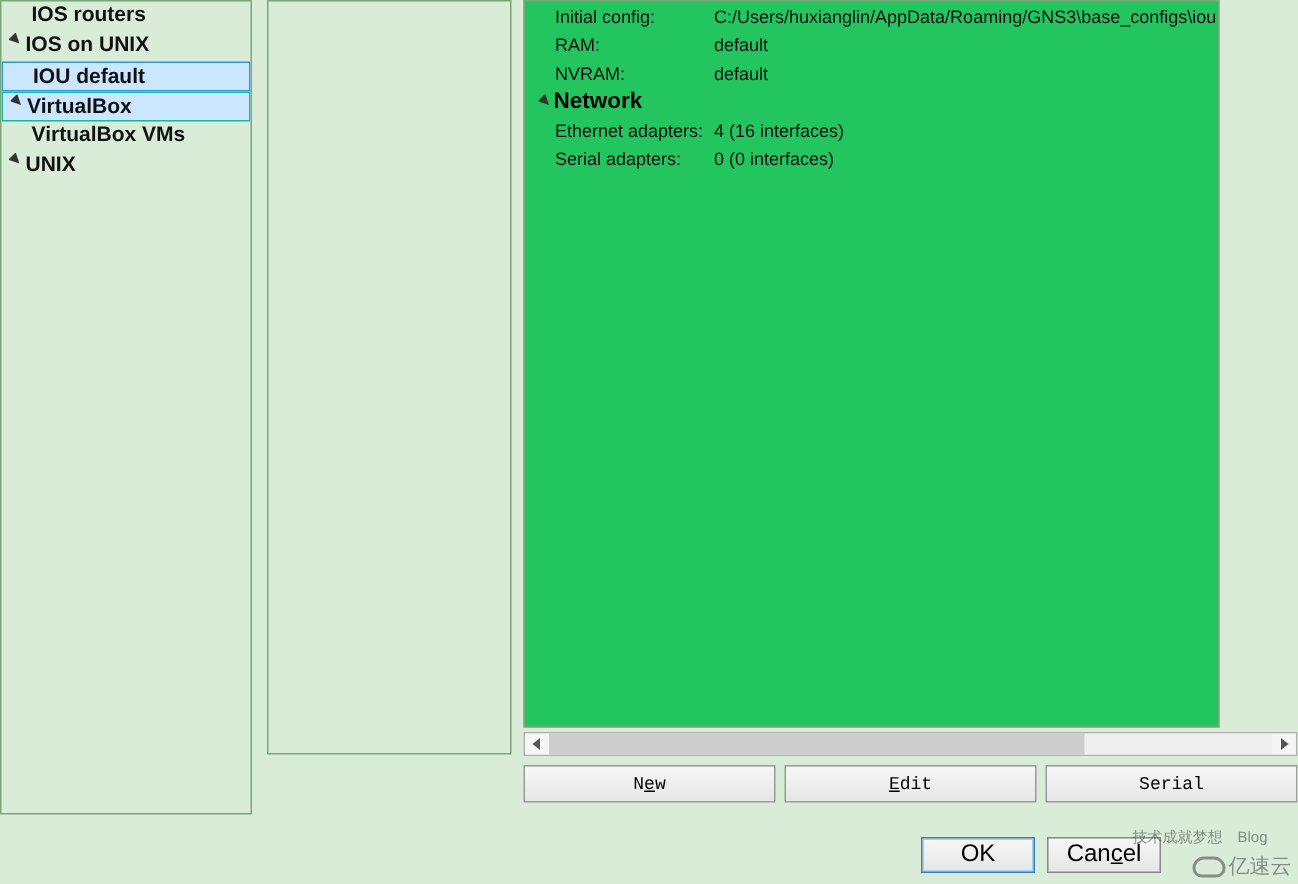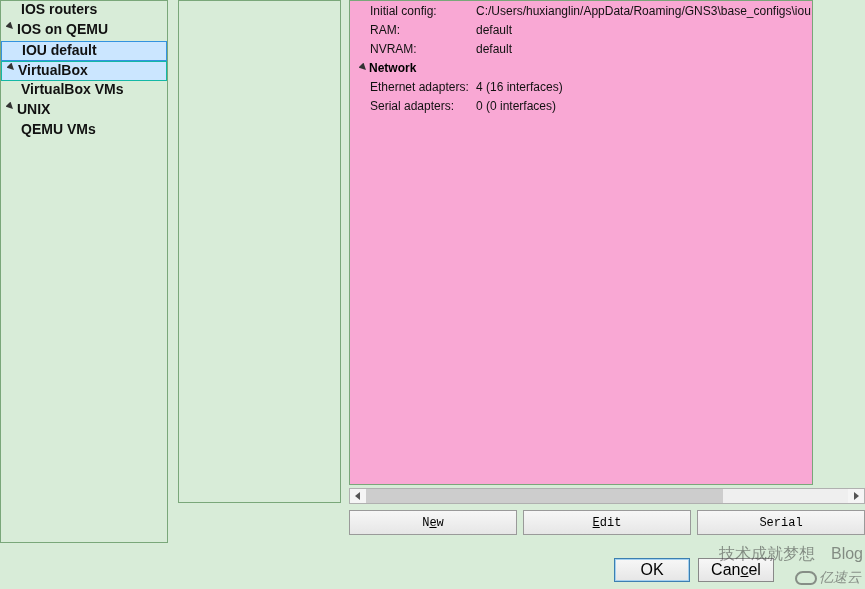--- a/index.html
+++ b/index.html
@@ -66,21 +66,21 @@
     width: 163px; height: 503px;
     background: #d8ecd8;
     border: 1px solid #7aa77a;
   }
 
   
   .details-panel {
     position: absolute;
     left: 349px; top: 0;
     width: 464px; height: 485px;
-    background: #f9a8d4;
+    background: #22c55e;
     border: 1px solid #7aa77a;
     font-size: 12px;
     overflow: hidden;
   }
   .details-content {
     padding-left: 8px;
   }
   .detail-row {
     display: flex;
     height: 19px;
@@ -93,21 +93,21 @@
     color: #111;
   }
   .detail-value {
     color: #111;
   }
   .section-header {
     display: flex;
     align-items: center;
     height: 19px;
     font-weight: bold;
-    font-size: 12px;
+    font-size: 15px;
   }
   .section-glyph {
     display:inline-flex; width:10px; margin-right:1px;
     align-items:center; justify-content:center;
   }
   .hscroll {
     position: absolute;
     left: 349px; top: 488px;
     width: 516px; height: 16px;
     display: flex;
@@ -181,33 +181,33 @@
     color: rgba(60,60,60,0.55);
     font-family: Arial, sans-serif;
     font-weight: bold;
     font-size: 22px;
     letter-spacing: 1px;
     pointer-events: none;
     line-height: 1;
   }
   .watermark-sub {
     position: absolute;
-    right: 2px; bottom: 24px;
+    right: 20px; bottom: 24px;
     color: rgba(60,60,60,0.55);
-    font-size: 16px;
+    font-size: 10px;
     pointer-events: none;
     margin-left: 24px;
   }
   .watermark-cloud {
     position: absolute;
     right: 4px; bottom: 2px;
     color: rgba(80,80,80,0.6);
     font-size: 14px;
     pointer-events: none;
-    display:flex; align-items:center; gap:2px;font-style:italic;
+    display:flex; align-items:center; gap:2px;
   }
   .cloud-icon {
     width:22px; height:14px;
     border:2px solid rgba(80,80,80,0.6);
     border-radius: 10px 10px 8px 8px / 10px 10px 8px 8px;
     position:relative;
   }
 </style>
 </head>
 <body>
@@ -218,21 +218,21 @@
     <ul class="tree">
       <li class="tree-item bold indent1">
         <span>IOS routers</span>
       </li>
       <li class="tree-item bold">
         <span class="tree-glyph">
           <svg width="9" height="9">
               <path d="M1 1 L8 4.5 L1 8 Z" fill="#333" transform="rotate(45 4.5 4.5)"></path>
             </svg>
         </span>
-        <span>IOS on QEMU</span>
+        <span>IOS on UNIX</span>
       </li>
       <li class="tree-item bold indent1 selected">
         <span>IOU default</span>
       </li>
       <li class="tree-item bold highlight">
         <span class="tree-glyph">
           <svg width="9" height="9">
               <path d="M1 1 L8 4.5 L1 8 Z" fill="#333" transform="rotate(45 4.5 4.5)"></path>
             </svg>
         </span>
@@ -241,23 +241,20 @@
       <li class="tree-item bold indent1">
         <span>VirtualBox VMs</span>
       </li>
       <li class="tree-item bold">
         <span class="tree-glyph">
           <svg width="9" height="9">
               <path d="M1 1 L8 4.5 L1 8 Z" fill="#333" transform="rotate(45 4.5 4.5)"></path>
             </svg>
         </span>
         <span>UNIX</span>
-      </li>
-      <li class="tree-item bold indent1">
-        <span>QEMU VMs</span>
       </li>
     </ul>
   </div>
 
   <div class="mid-panel"></div>
 
   <div class="details-panel">
     <div class="details-content">
       <div class="detail-row">
         <span class="detail-label">Initial config:</span>

